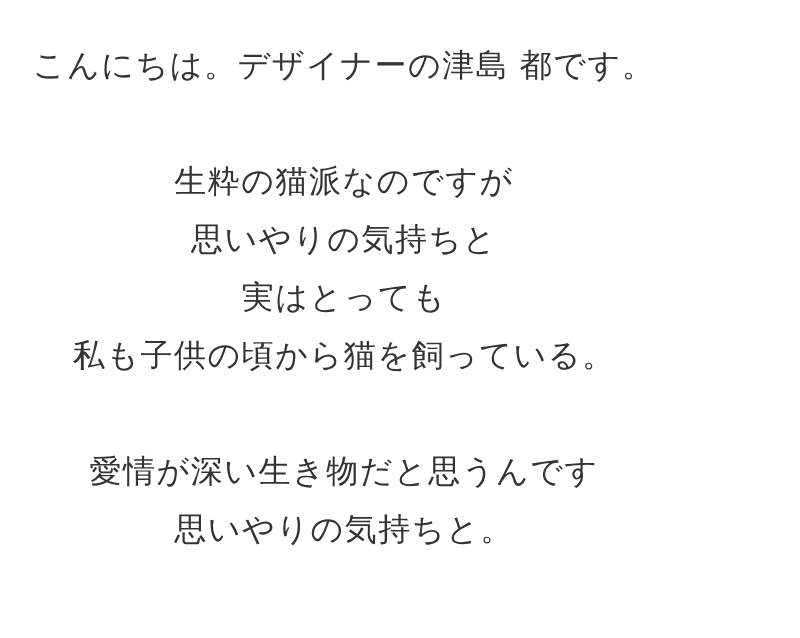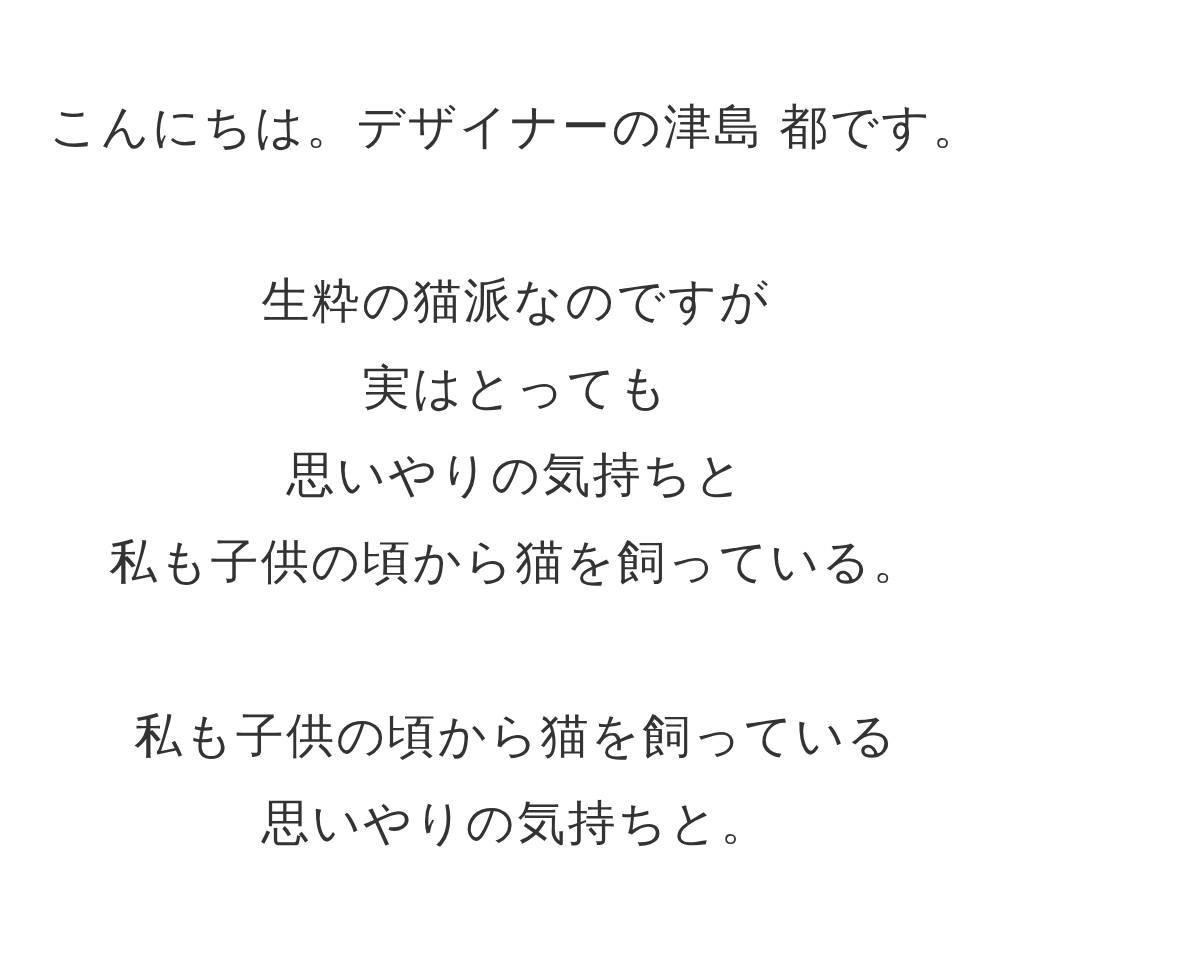--- a/index.html
+++ b/index.html
@@ -9,21 +9,21 @@
   body {
     width: 800px;
     height: 638px;
     background: #ffffff;
     overflow: hidden;
   }
   .page {
     width: 688px;
     height: 638px;
     box-sizing: border-box;
-    padding-top: 55px;
+    padding-top: 36px;
     text-align: center;
     font-family: "Liberation Sans", "DejaVu Sans", sans-serif;
     font-weight: 300;
     font-size: 32px;
     line-height: 58px;
     letter-spacing: 1.5px;
     color: #333333;
     -webkit-font-smoothing: antialiased;
   }
   .paragraph {
@@ -40,23 +40,23 @@
 <body>
 
 <main class="page">
 
   <div class="paragraph">
     <div class="text-line">こんにちは。デザイナーの津島 都です。</div>
   </div>
 
   <div class="paragraph">
     <div class="text-line">生粋の猫派なのですが</div>
+    <div class="text-line">思いやりの気持ちと</div>
     <div class="text-line">実はとっても</div>
-    <div class="text-line">思いやりの気持ちと</div>
     <div class="text-line">私も子供の頃から猫を飼っている。</div>
   </div>
 
   <div class="paragraph">
-    <div class="text-line">私も子供の頃から猫を飼っている</div>
+    <div class="text-line">愛情が深い生き物だと思うんです</div>
     <div class="text-line">思いやりの気持ちと。</div>
   </div>
 
 </main>
 
 </body></html>

